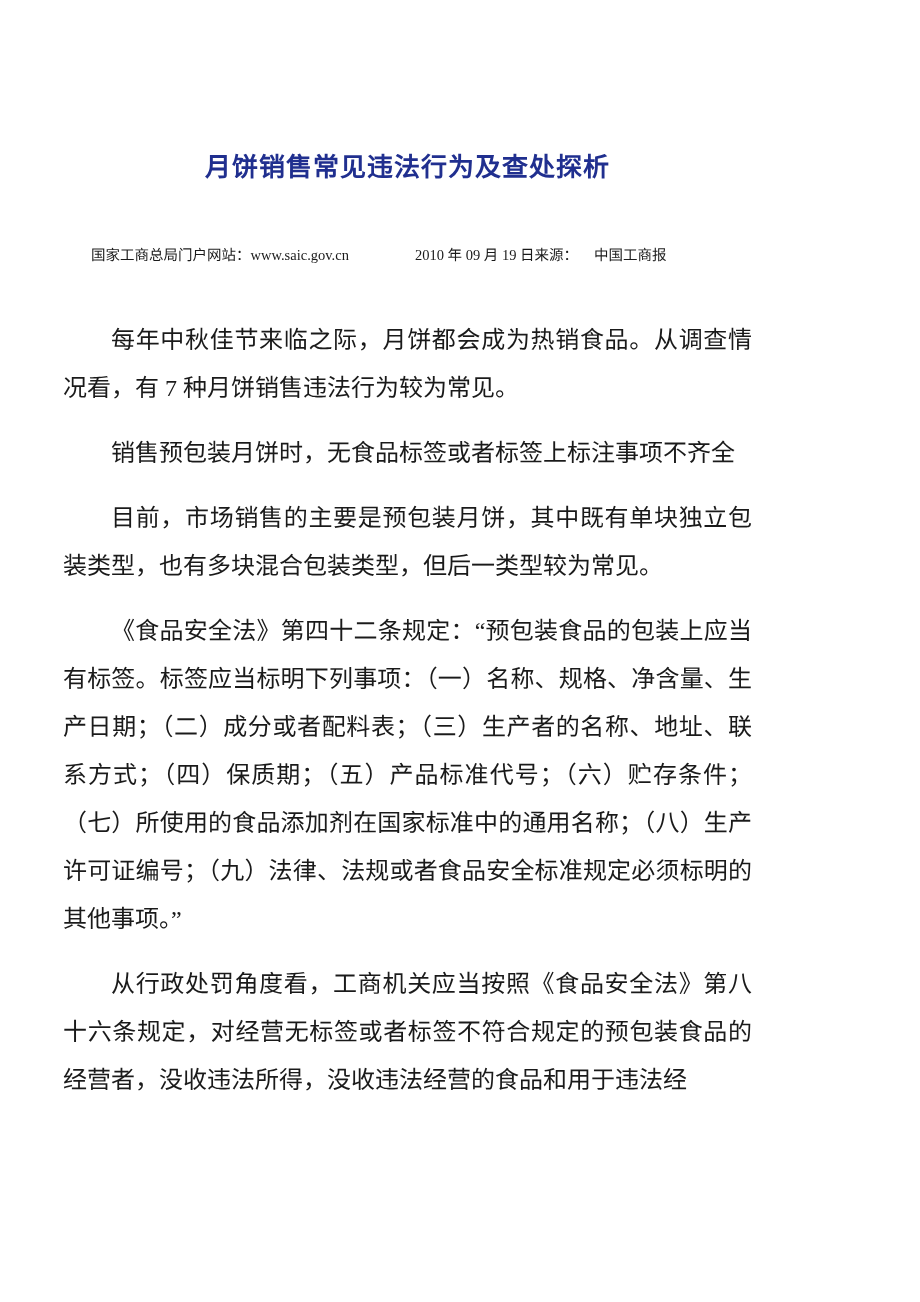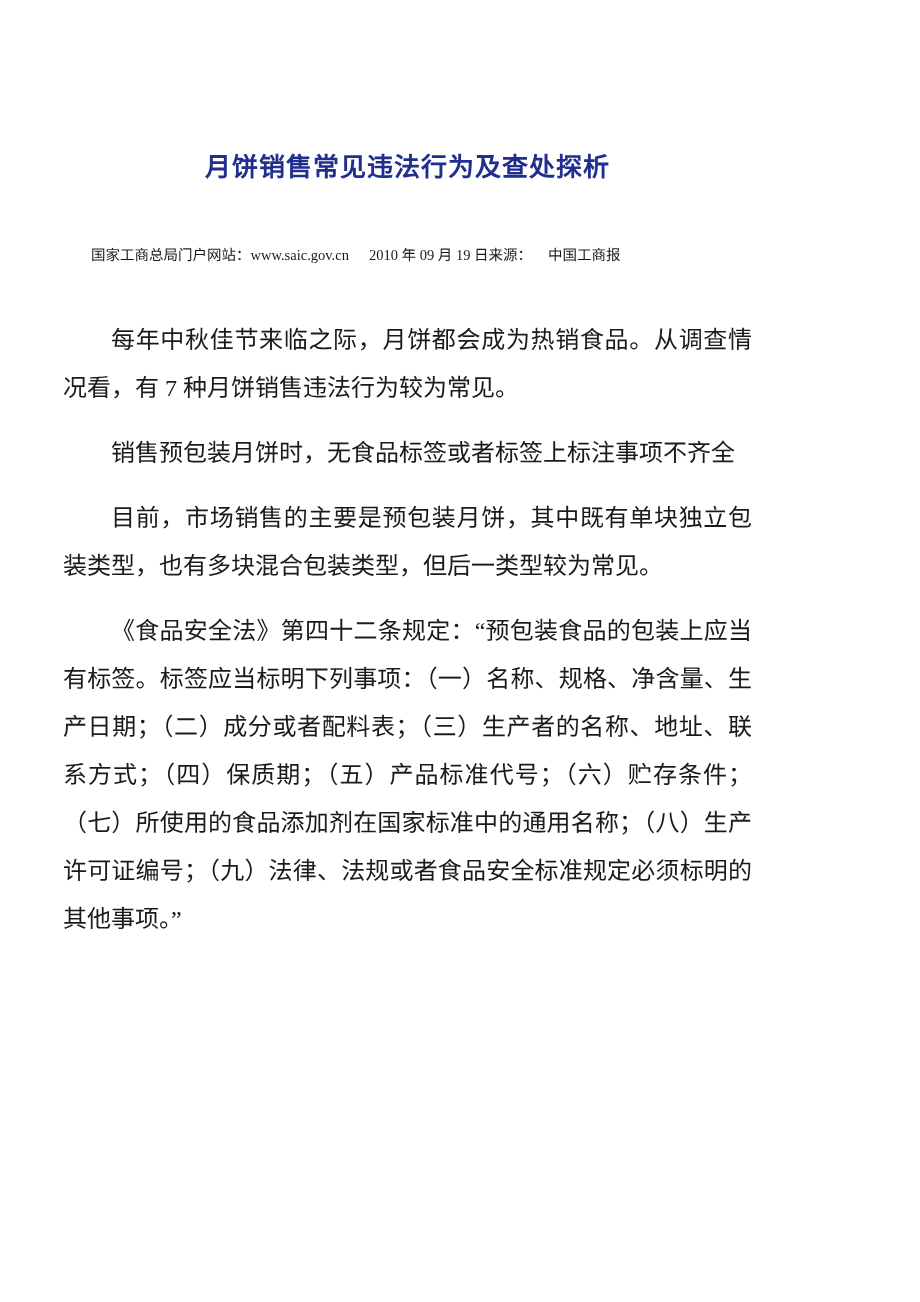--- a/index.html
+++ b/index.html
@@ -37,21 +37,21 @@
   }
   .article-meta{
     display:flex;
     align-items:flex-start;
     margin:0 0 52px 28px;
     font-size:14.5px;
     line-height:18px;
     color:var(--text-color);
     white-space:nowrap;
   }
-  .article-meta .meta-date{ margin-left:20px; }
+  .article-meta .meta-date{ margin-left:66px; }
   .article-meta .meta-source-label{ }
   .article-meta .meta-source-value{ margin-left:16px; }
   .body-paragraph{
     margin:0 0 17px 0;
     font-size:24px;
     line-height:48px;
     text-align:justify;
     text-indent:2em;
     color:var(--text-color);
   }
@@ -75,14 +75,15 @@
 
   <p class="body-paragraph">每年中秋佳节来临之际，月饼都会成为热销食品。从调查情况看，有 7 种月饼销售违法行为较为常见。</p>
 
   <p class="body-paragraph">销售预包装月饼时，无食品标签或者标签上标注事项不齐全</p>
 
   <p class="body-paragraph">目前，市场销售的主要是预包装月饼，其中既有单块独立包装类型，也有多块混合包装类型，但后一类型较为常见。</p>
 
   <p class="body-paragraph">《食品安全法》第四十二条规定：“预包装食品的包装上应当有标签。标签应当标明下列事项：（一）名称、规格、净含量、生产日期；（二）成分或者配料表；（三）生产者的名称、地址、联系方式；（四）保质期；（五）产品标准代号；（六）贮存条件；（七）所使用的食品添加剂在国家标准中的通用名称；（八）生产许可证编号；（九）法律、法规或者食品安全标准规定必须标明的其他事项。”</p>
 
 
+  <p class="body-paragraph">从行政处罚角度看，工商机关应当按照《食品安全法》第八十六条规定，对经营无标签或者标签不符合规定的预包装食品的经营者，没收违法所得，没收违法经营的食品和用于违法经</p>
 
 </div>
 
 </body></html>

